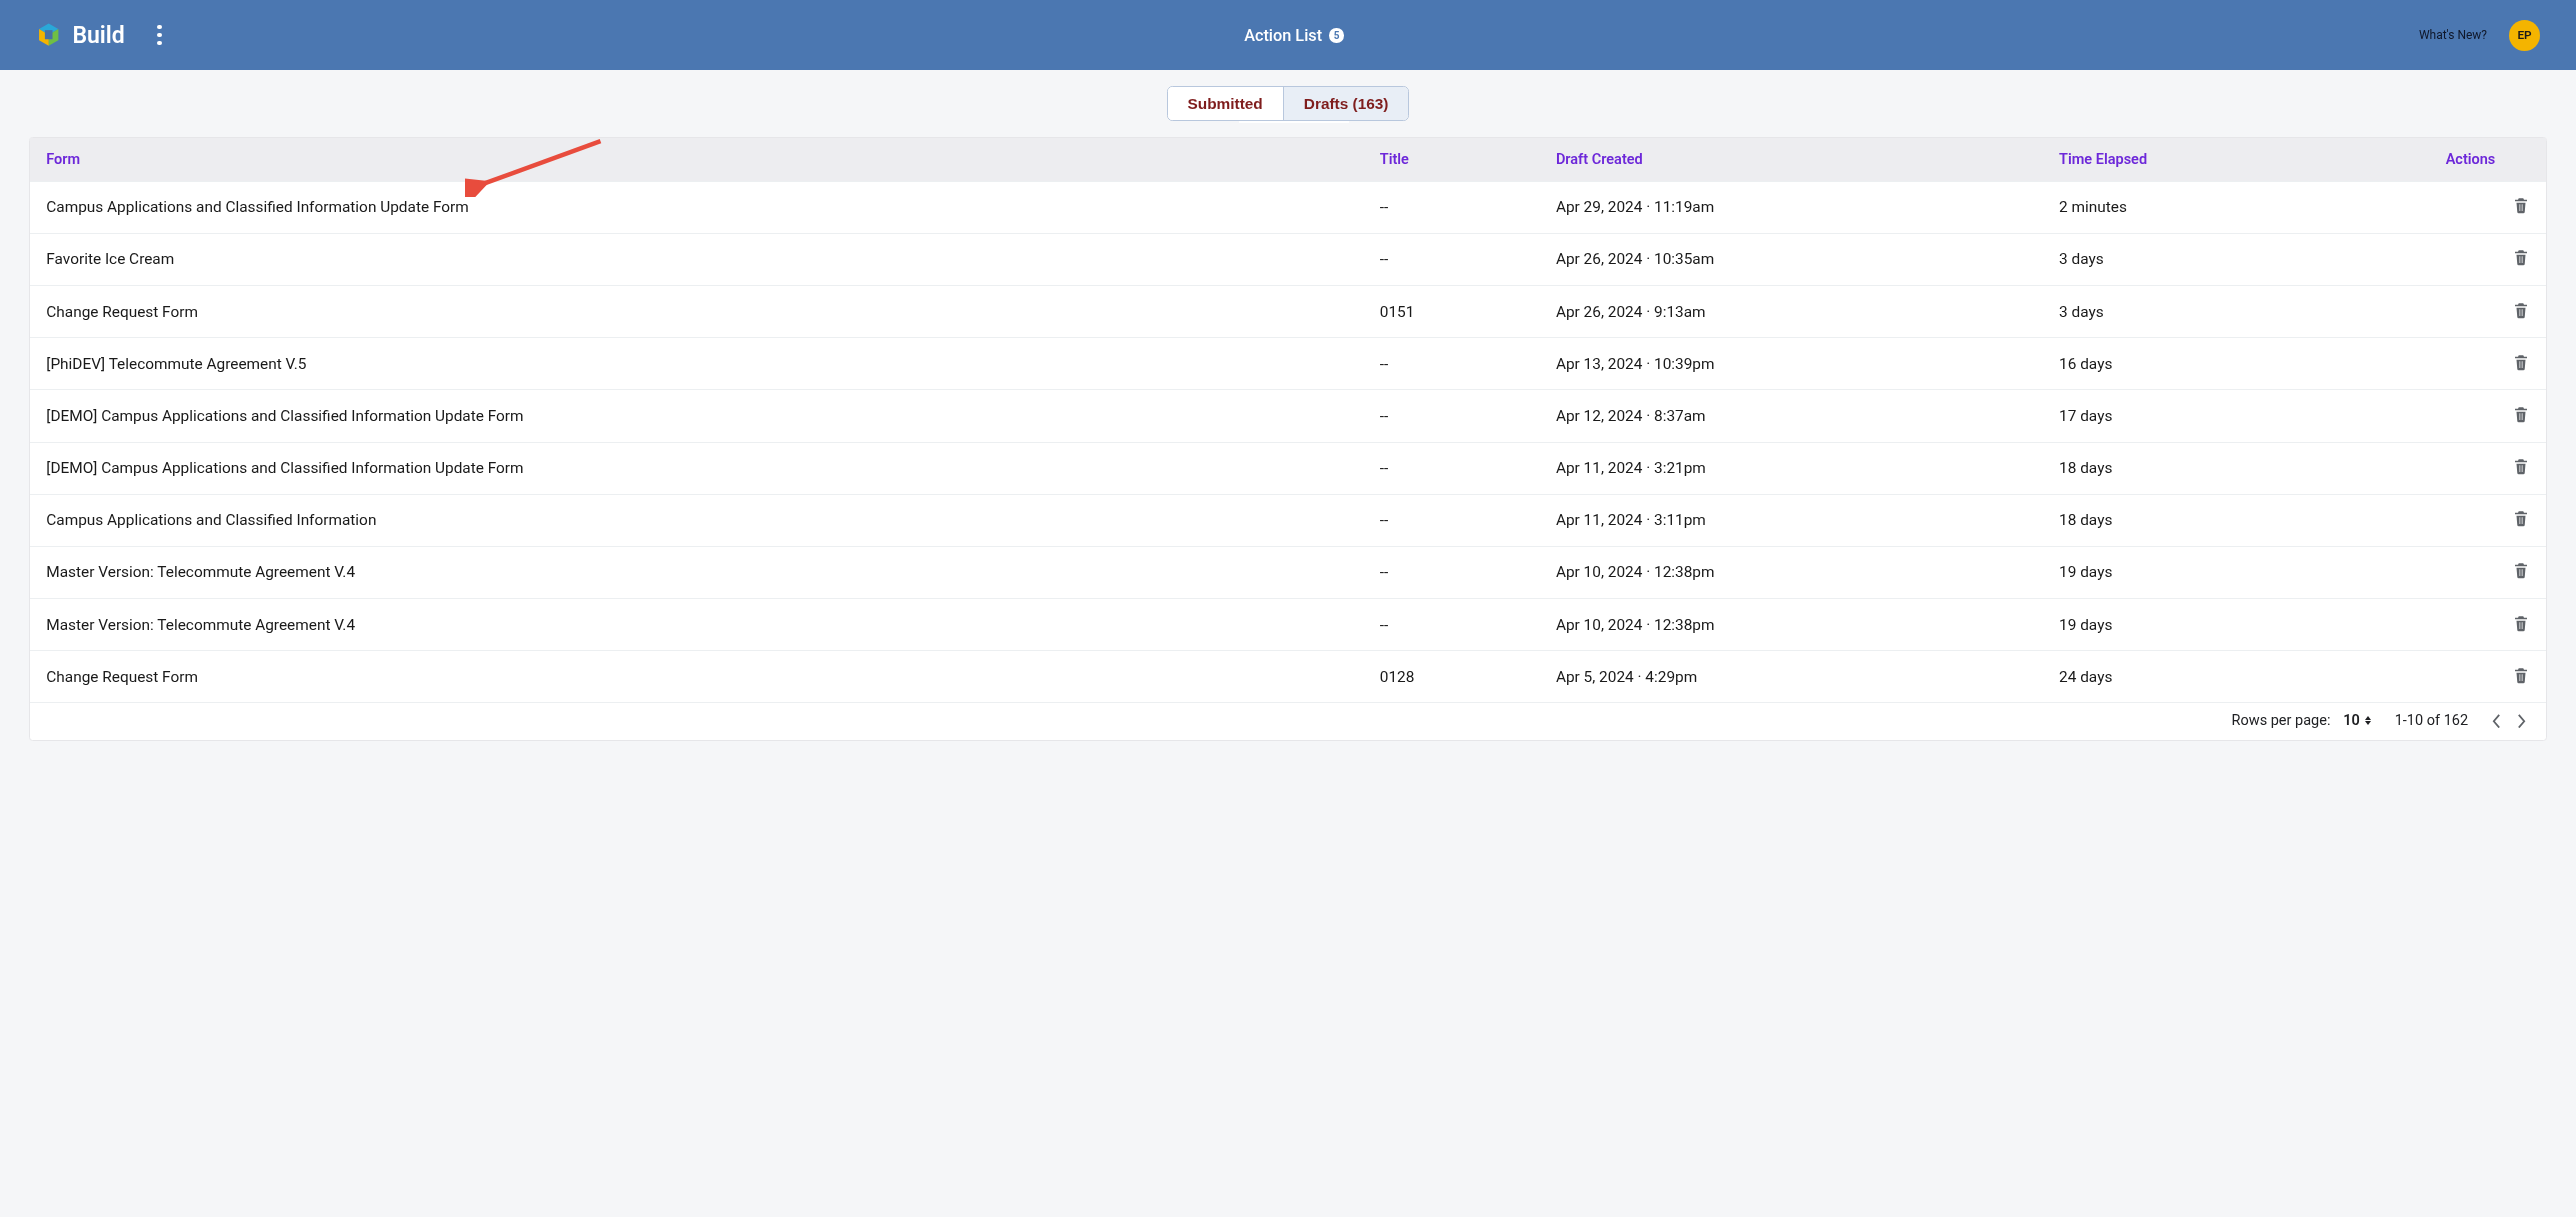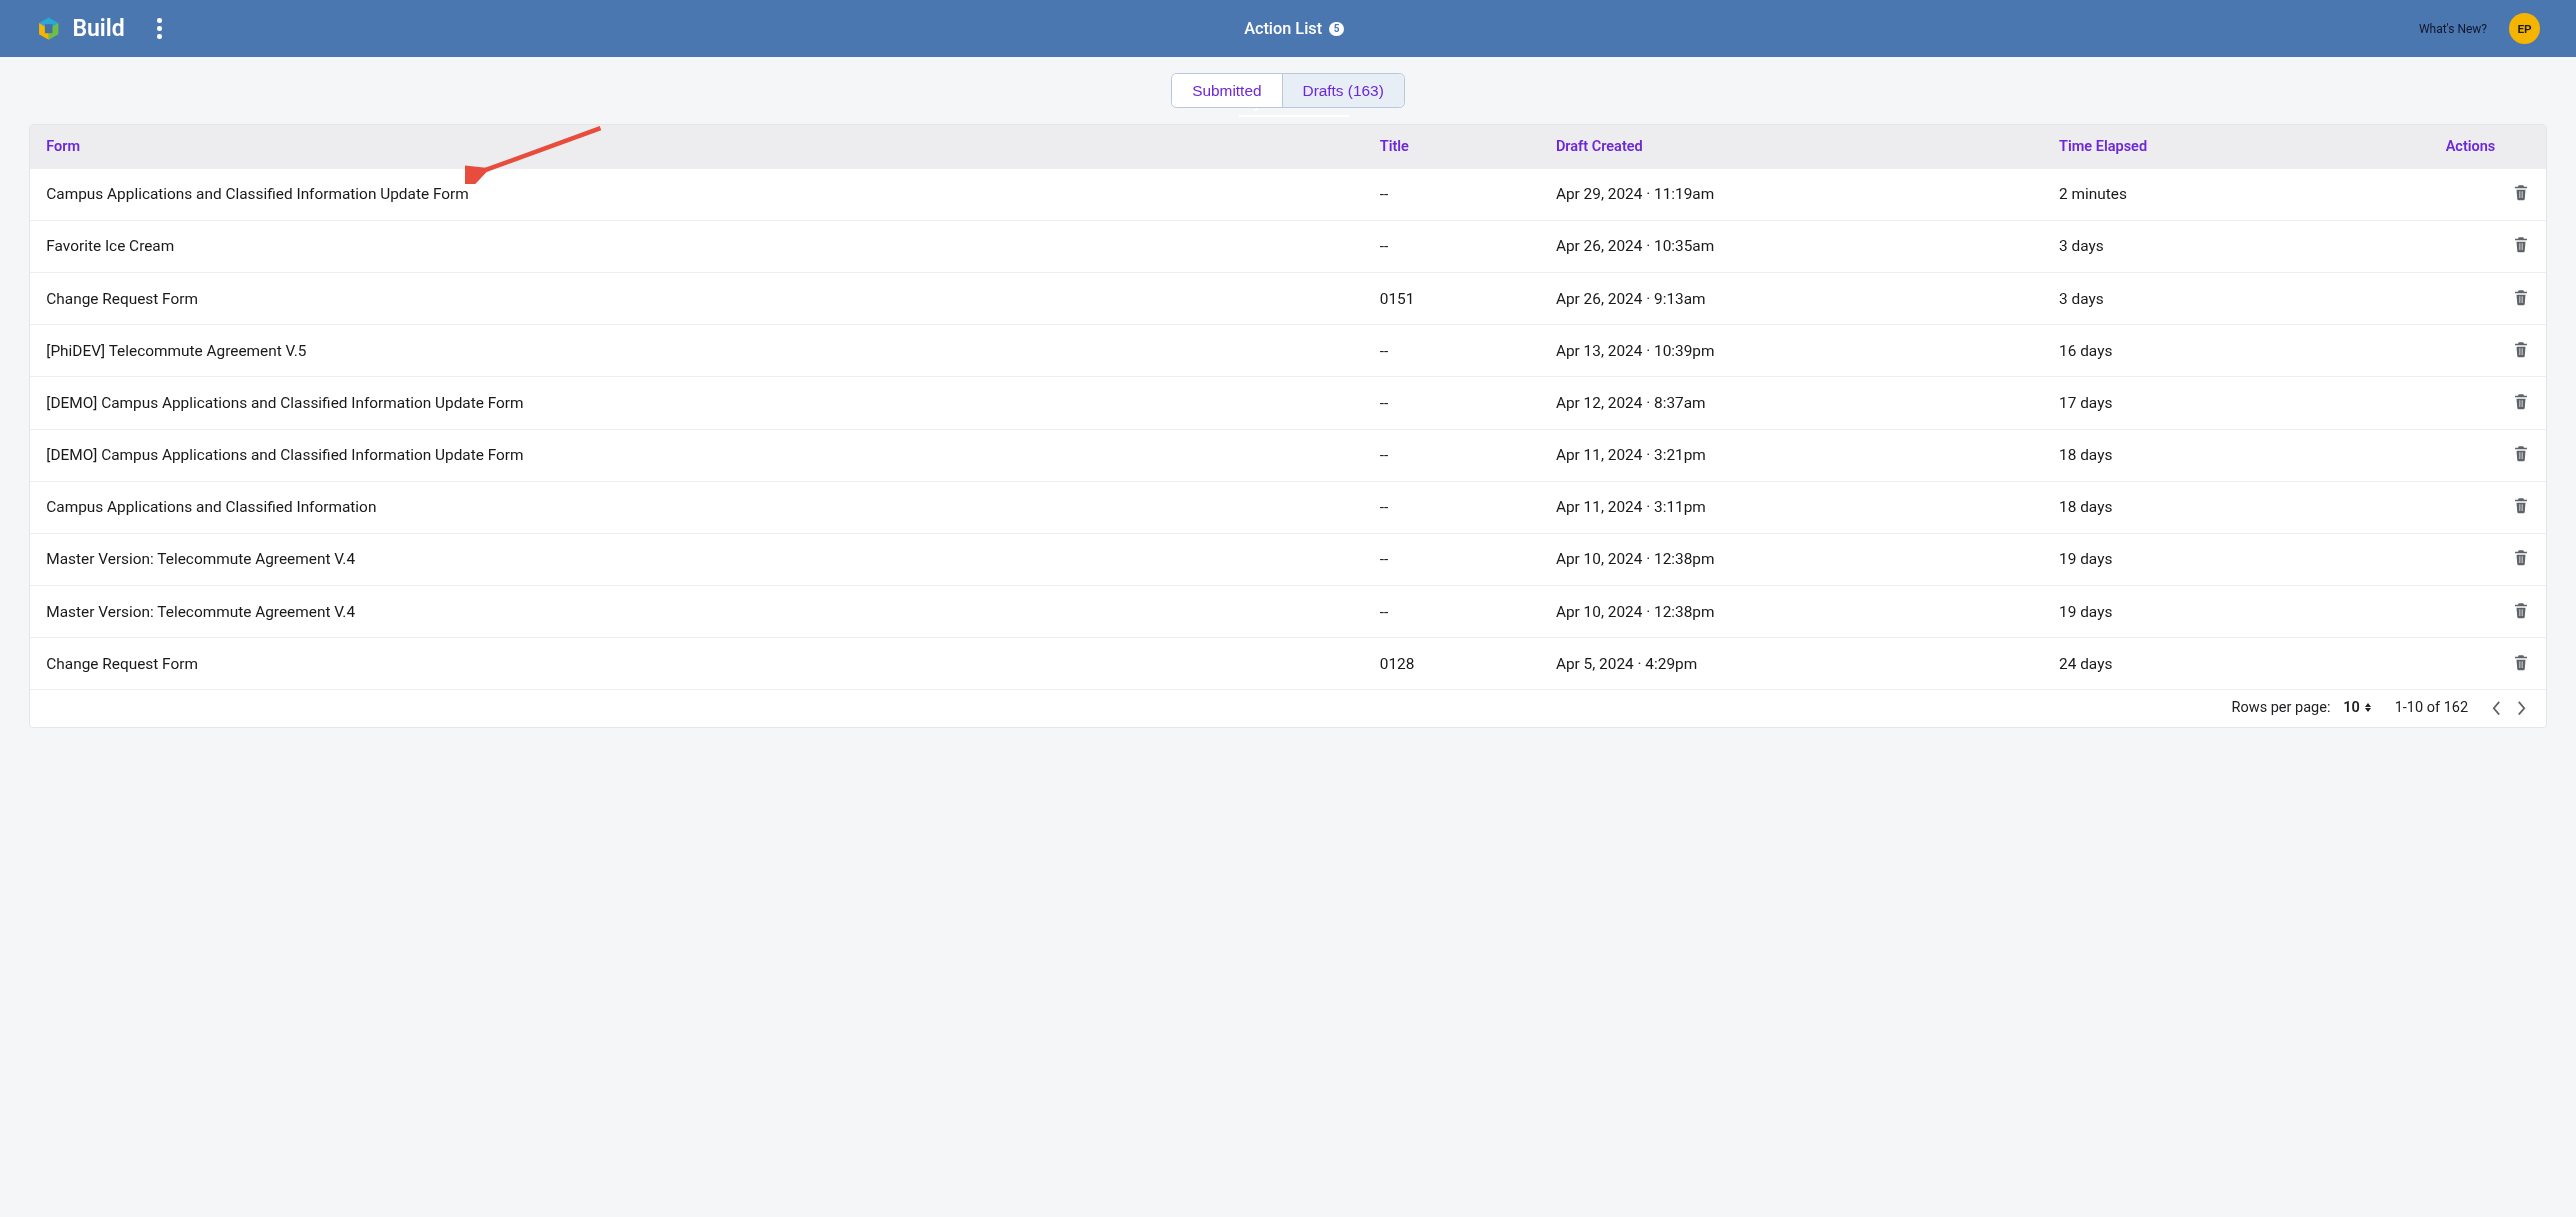--- a/index.html
+++ b/index.html
@@ -4,21 +4,21 @@
 <style>
   * { box-sizing: border-box; margin: 0; padding: 0; }
   body {
     font-family: -apple-system, BlinkMacSystemFont, "Segoe UI", Roboto, Helvetica, Arial, sans-serif;
     background: #f5f6f8;
     color: #1a1a1a;
     font-size: 14.5px;
   }
   .header {
     background: #4b77b1;
-    height: 57px;
+    height: 70px;
     display: flex;
     align-items: center;
     padding: 0 36px;
     color: #fff;
   }
   .logo-group {
     display: flex;
     align-items: center;
     gap: 11px;
   }
@@ -111,22 +111,22 @@
   }
   .segmented-inner {
     display: flex;
     border: 0.9px solid #b8c7dd;
     border-radius: 5.4px;
     overflow: hidden;
   }
   .seg-btn {
     padding: 7.3px 20px;
     font-size: 15.4px;
-    font-weight: 400;
-    color: #6d28d9;
+    font-weight: 700;
+    color: #7f1d1d;
     background: #fff;
     cursor: pointer;
     border: none;
   }
   .seg-btn + .seg-btn { border-left: 0.9px solid #b8c7dd; }
   .seg-btn.active { background: #e8eef6; }
 
   .table-wrap {
     background: #fff;
     border: 0.9px solid #e6e6e9;

